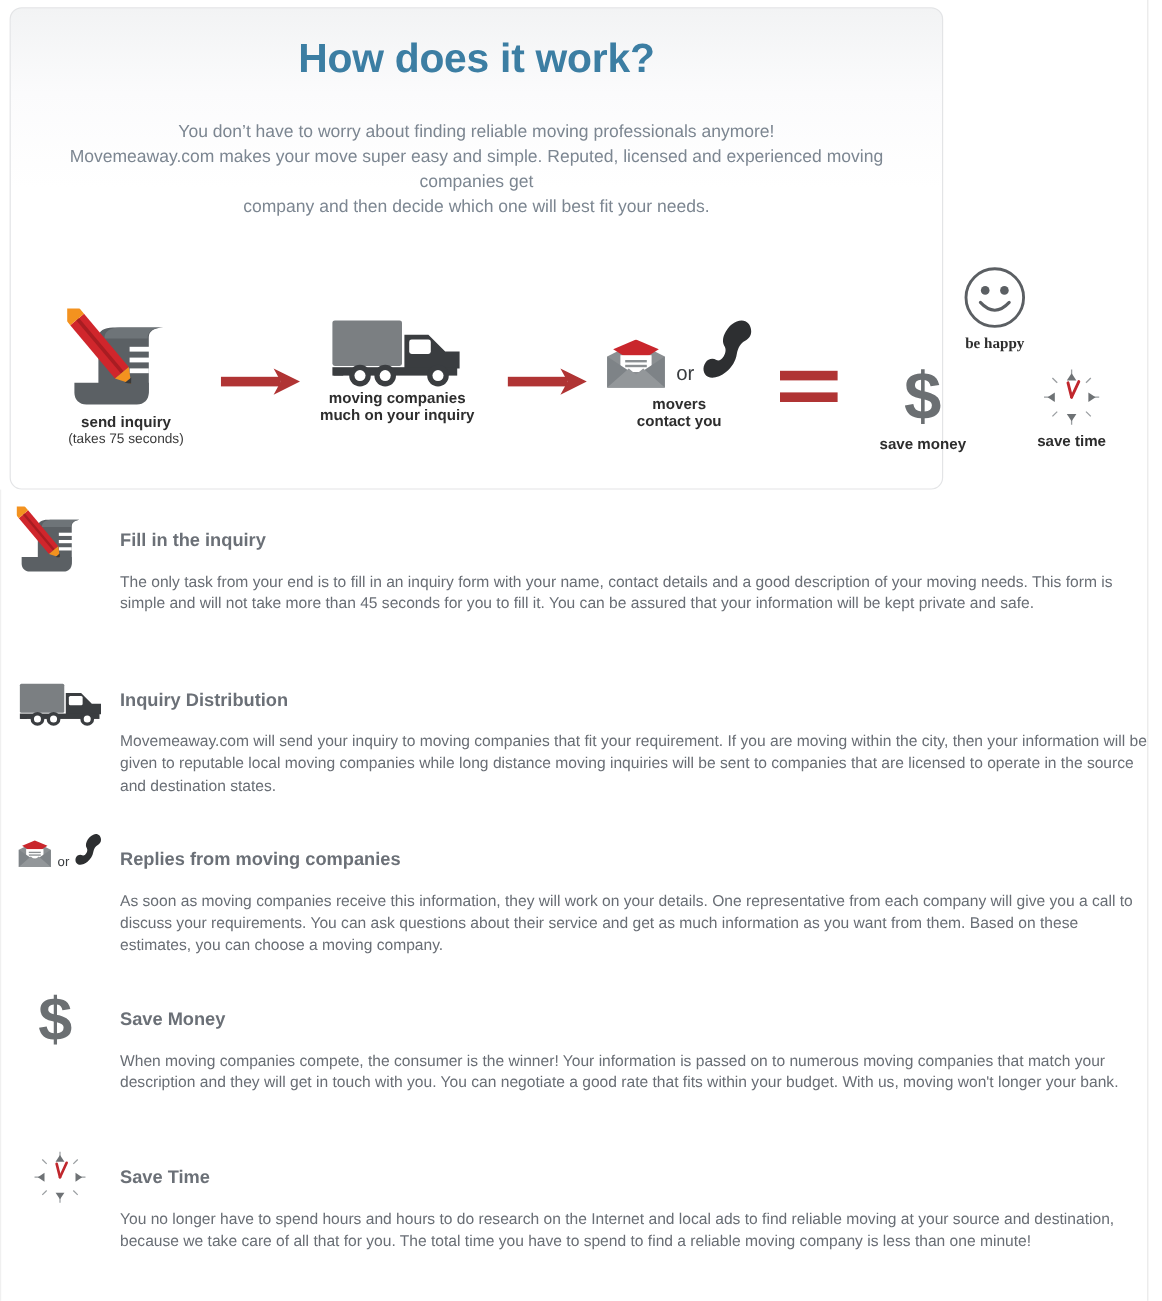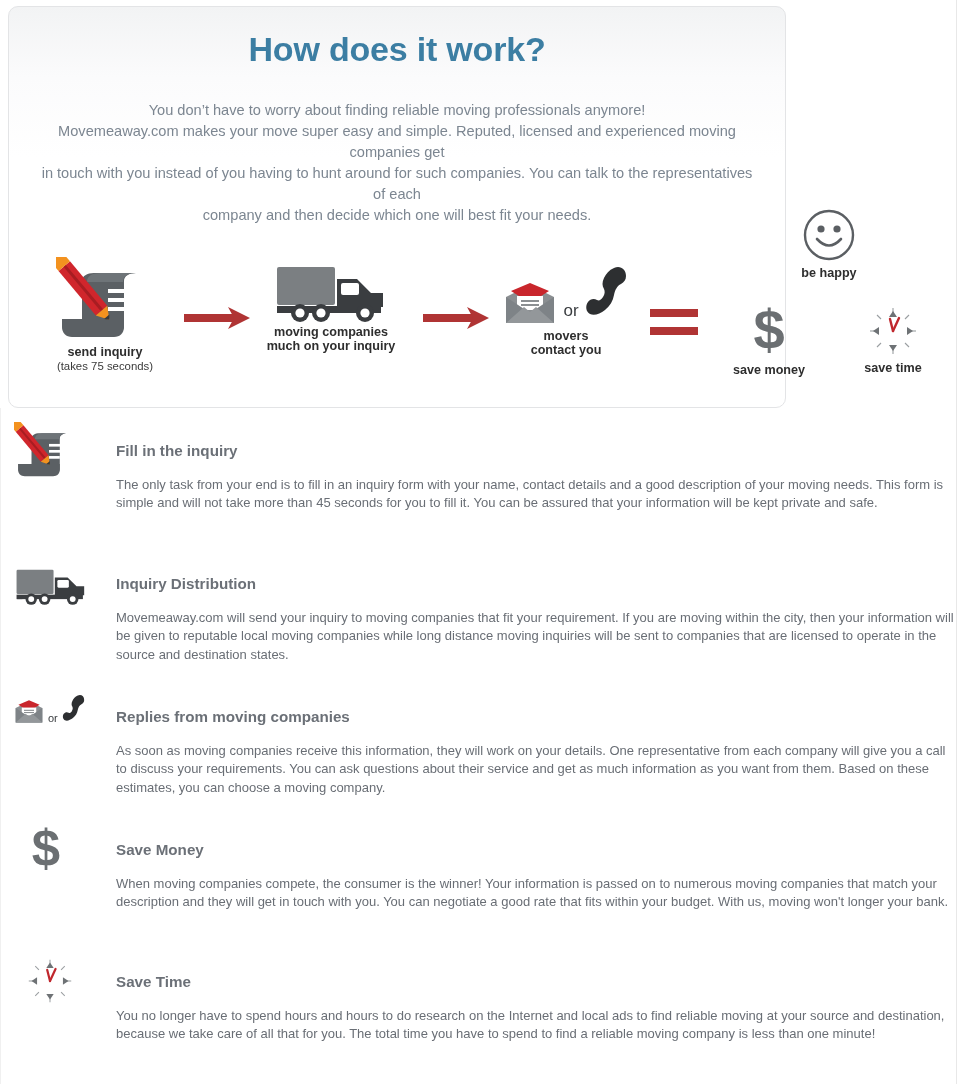--- a/index.html
+++ b/index.html
@@ -75,21 +75,21 @@
     font-weight: normal;
     color: #3a3a3a;
     line-height: 14px;
     white-space: nowrap;
   }
 
   
   #node-inquiry  { left: 26px;  top: 52px;  width: 140px; }
   #node-truck    { left: 248px; top: 58px;  width: 148px; }
   #node-contact  { left: 487px; top: 60px;  width: 140px; }
-  #node-happy    { left: 760px; top: 3px;   width: 120px; }
+  #node-happy    { left: 760px; top: 16px;   width: 120px; font-family: Liberation Serif, serif; }
   #node-money    { left: 702px; top: 96px;  width: 116px; }
   #node-time     { left: 832px; top: 100px; width: 104px; }
 
   #arrow-1 { position: absolute; left: 175px; top: 100px; }
   #arrow-2 { position: absolute; left: 414px; top: 100px; }
   #equals  { position: absolute; left: 641px; top: 100px; }
 
   .arrow-red { width: 68px; height: 26px; display: block; }
   .equals-red { width: 50px; height: 36px; display: block; }
 
@@ -97,21 +97,21 @@
 
   
   .sections {
     position: absolute;
     left: 0;
     top: 420px;
     width: 968px;
   }
   .section {
     position: relative;
-    padding-left: 16px;
+    padding-left: 0;
     margin-bottom: 0;
   }
   .section-icon {
     position: absolute;
     left: 14px;
     top: 0;
     width: 80px;
     display: flex;
     align-items: flex-start;
     justify-content: flex-start;
@@ -170,21 +170,20 @@
 </head>
 <body>
 
 <div class="hero-card">
 
   <h1 class="hero-title">How does it work?</h1>
 
   <div class="hero-sub">
     <span class="line">You don’t have to worry about finding reliable moving professionals anymore!</span>
     <span class="line">Movemeaway.com makes your move super easy and simple. Reputed, licensed and experienced moving companies get</span>
-    <span class="line">in touch with you instead of you having to hunt around for such companies. You can talk to the representatives of each</span>
     <span class="line">company and then decide which one will best fit your needs.</span>
   </div>
 
   <div class="flow">
 
     <div class="flow-node" id="node-inquiry">
       <div class="icon-box">
         <svg width="98" height="88" viewBox="0 0 98 88" aria-hidden="true">
 
           <path d="M44 16 h36 a12 7 0 0 1 0 0 h0 c-7 0 -12 3 -12 8 v44 c0 6 -4 10 -10 10 h-42 c6 0 10 -4 10 -10 v-44 c0 -5 5 -8 12 -8 z" fill="#5b6064"></path>

